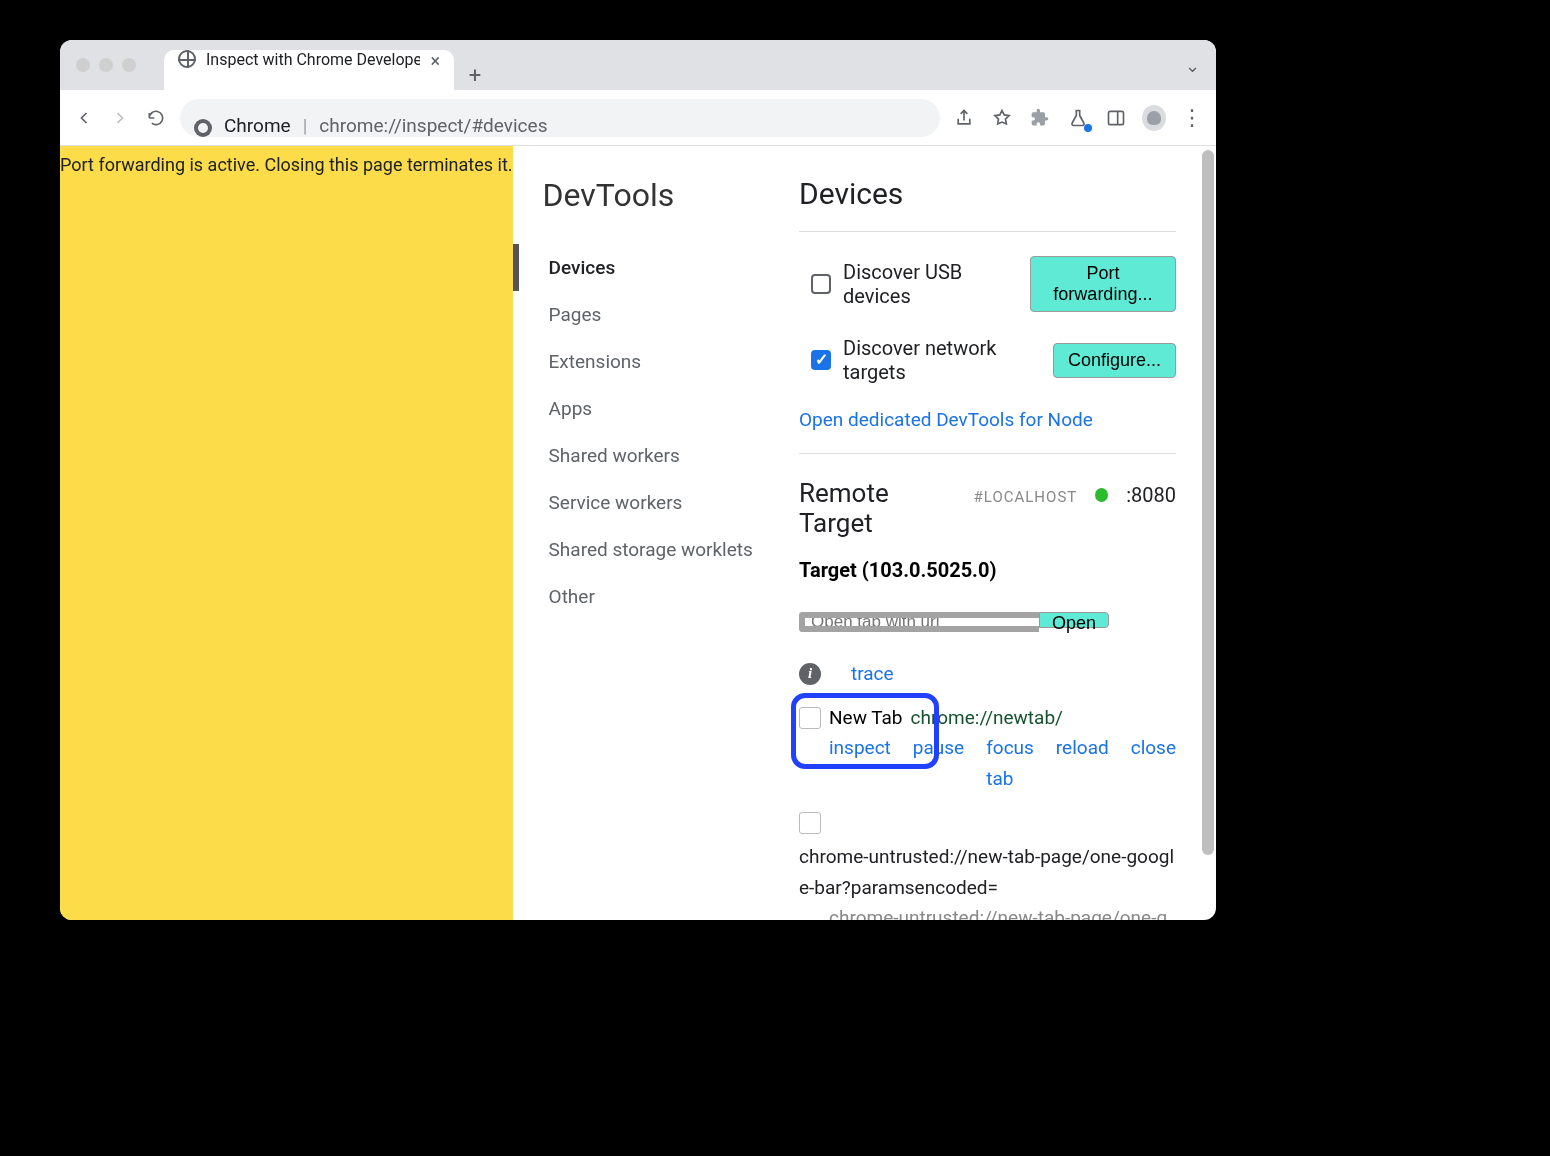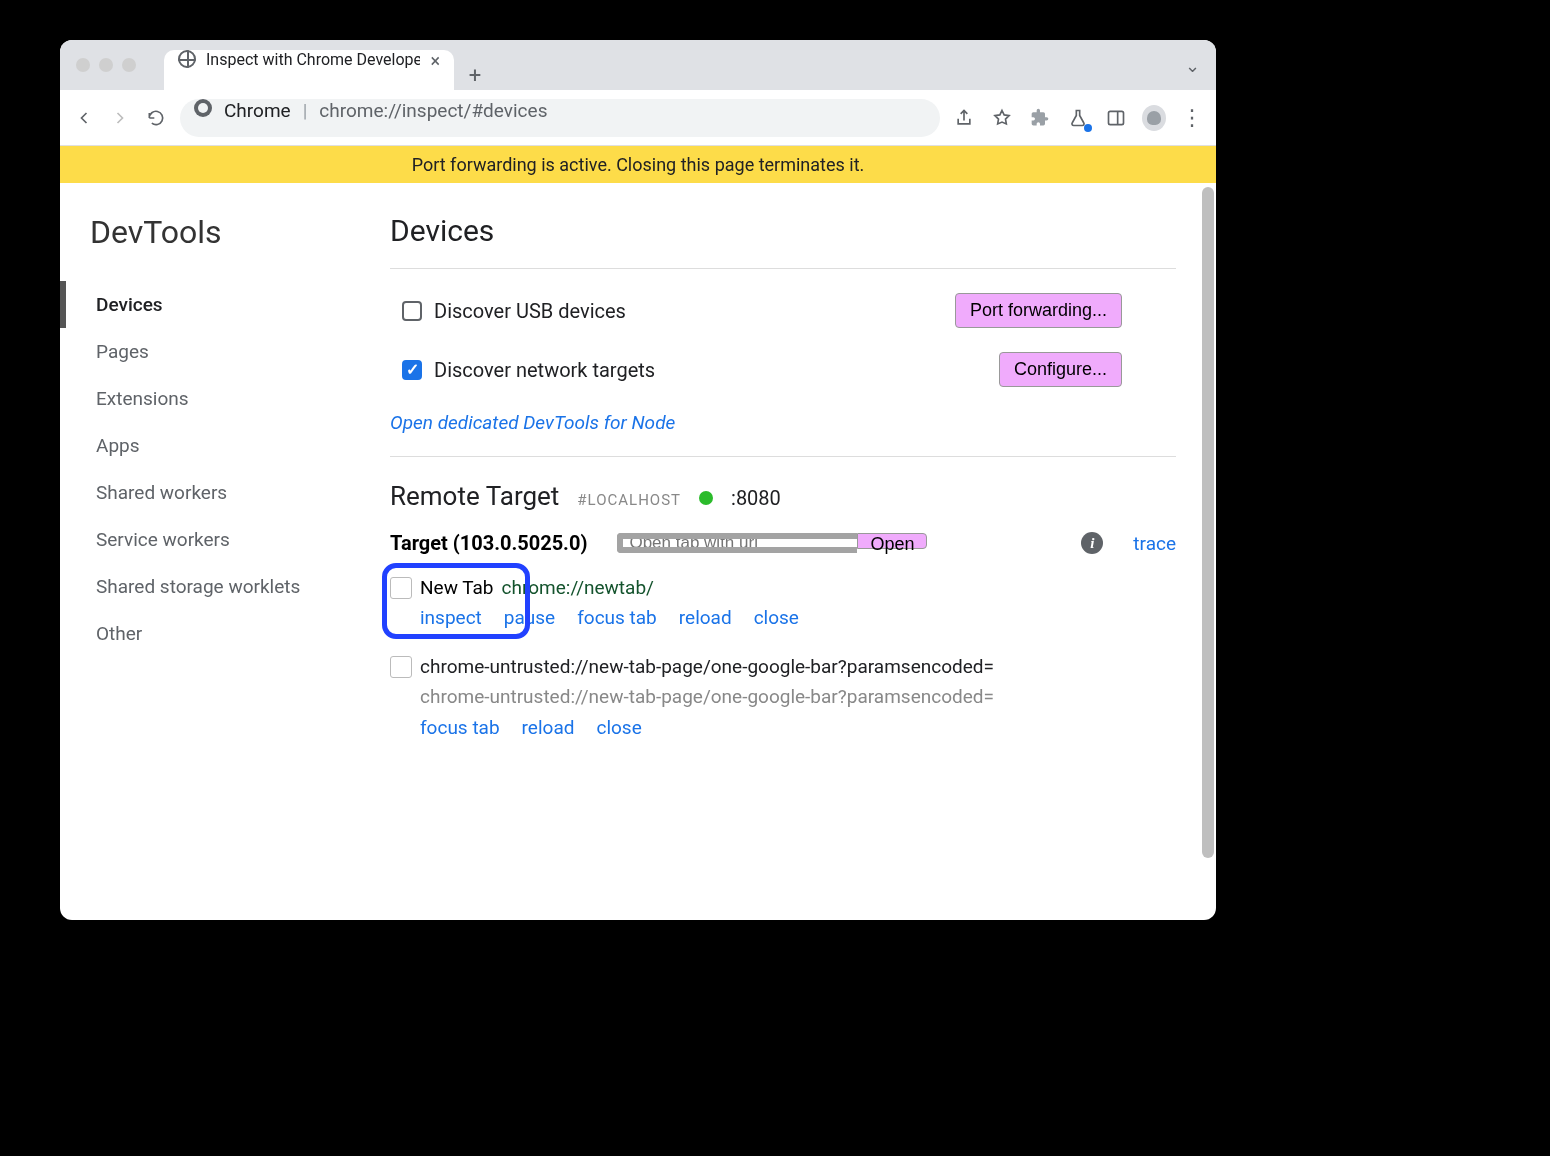--- a/index.html
+++ b/index.html
@@ -66,40 +66,40 @@
     border-bottom: 1px solid #e0e0e0;
   }
   .nav-icon { width:24px; height:24px; display:flex; align-items:center; justify-content:center; color:#5f6368; cursor:pointer; }
   .nav-icon svg { width:20px; height:20px; }
   .omnibox {
     flex: 1;
     height: 38px;
     background: #f1f3f4;
     border-radius: 19px;
     display: flex;
-    align-items: flex-start;
+    align-items: flex-end;
     padding: 0 14px;
     gap: 12px;
     font-size: 19px;
     color: #202124;
   }
   .chrome-logo { width:18px; height:18px; border-radius:50%; background:#5f6368; flex-shrink:0; position:relative;}
   .chrome-logo::after{content:"";position:absolute;inset:4px;border-radius:50%;background:#f1f3f4;}
   .url-label { color:#202124; font-weight:400;}
   .url-sep { color:#9aa0a6;}
   .url-path { color:#5f6368;}
   .right-icons { display:flex; align-items:center; gap:14px; }
   .ri { width:24px; height:24px; display:flex; align-items:center; justify-content:center; color:#5f6368; cursor:pointer; position:relative;}
   .ri svg { width:20px; height:20px; }
   .avatar { width:26px; height:26px; border-radius:50%; background:#dadce0; display:flex; align-items:center; justify-content:center;}
   .avatar-inner{ width:14px; height:14px; border-radius:50% 50% 40% 40%; background:#9aa0a6;}
   .kebab { font-size:22px; letter-spacing:0; color:#5f6368; }
   .badge-dot { position:absolute; right:-2px; bottom:-2px; width:8px; height:8px; border-radius:50%; background:#1a73e8;}
   
-  .content { flex:1; display:flex; flex-direction:column; position:relative; overflow:hidden;}
+  .content { flex:1; display:flex; flex-direction:row; position:relative; overflow:hidden;}
   .banner {
     background: #fddc49;
     color: #202124;
     font-size: 18px;
     text-align: center;
     padding: 8px 0;
   }
   .body { flex:1; display:flex; overflow:auto; }
   .sidebar {
     width: 320px;
@@ -117,22 +117,22 @@
     flex:1;
     padding: 30px 40px 30px 10px;
   }
   .main h1 { font-size: 30px; font-weight:400; color:#202124; margin-bottom: 20px;}
   .section-divider { border:none; border-top:1px solid #ddd; margin: 10px 0 24px 0;}
   .row { display:flex; align-items:center; gap:12px; margin-bottom: 24px; font-size:20px; color:#202124; max-width: 720px; margin-left: 12px;}
   .row .spacer { flex:1;}
   .cbx { width:20px; height:20px; border:2px solid #5f6368; border-radius:4px; flex-shrink:0; cursor:pointer;}
   .cbx.checked { background:#1a73e8; border-color:#1a73e8; position:relative;}
   .cbx.checked::after{content:"✓"; color:#fff; position:absolute; left:2px; top:-2px; font-size:16px; font-weight:bold;}
-  .btn { background:#f0abfc; border:1px solid #999; border-radius:4px; padding:6px 14px; font-size:18px; cursor:pointer;}
-  .link-node { color:#1a73e8; font-size:19px; cursor:pointer; display:inline-block; margin-bottom:12px;font-style:italic;}
+  .btn { background:#5eead4; border:1px solid #999; border-radius:4px; padding:6px 14px; font-size:18px; cursor:pointer;}
+  .link-node { color:#1a73e8; font-size:19px; cursor:pointer; display:inline-block; margin-bottom:12px;}
 
   .remote-header { display:flex; align-items:baseline; gap:18px; margin-top:8px; margin-bottom: 20px;}
   .remote-header h2 { font-size:26px; font-weight:400; color:#202124;}
   .remote-header .tag { font-size:15px; color:#888; letter-spacing:1px;}
   .dot-green { width:14px; height:14px; border-radius:50%; background:#2bbb2b; display:inline-block;}
   .port-txt { font-size:20px; color:#202124;}
 
   .target-row { display:flex; align-items:center; gap:30px; font-size:20px; margin-bottom:18px; flex-wrap:wrap;}
   .target-row b { font-weight:700;}
   .open-input { border:6px solid #a3a3a3; height:20px; width:240px; font-size:17px; padding:0 6px; color:#888;}

